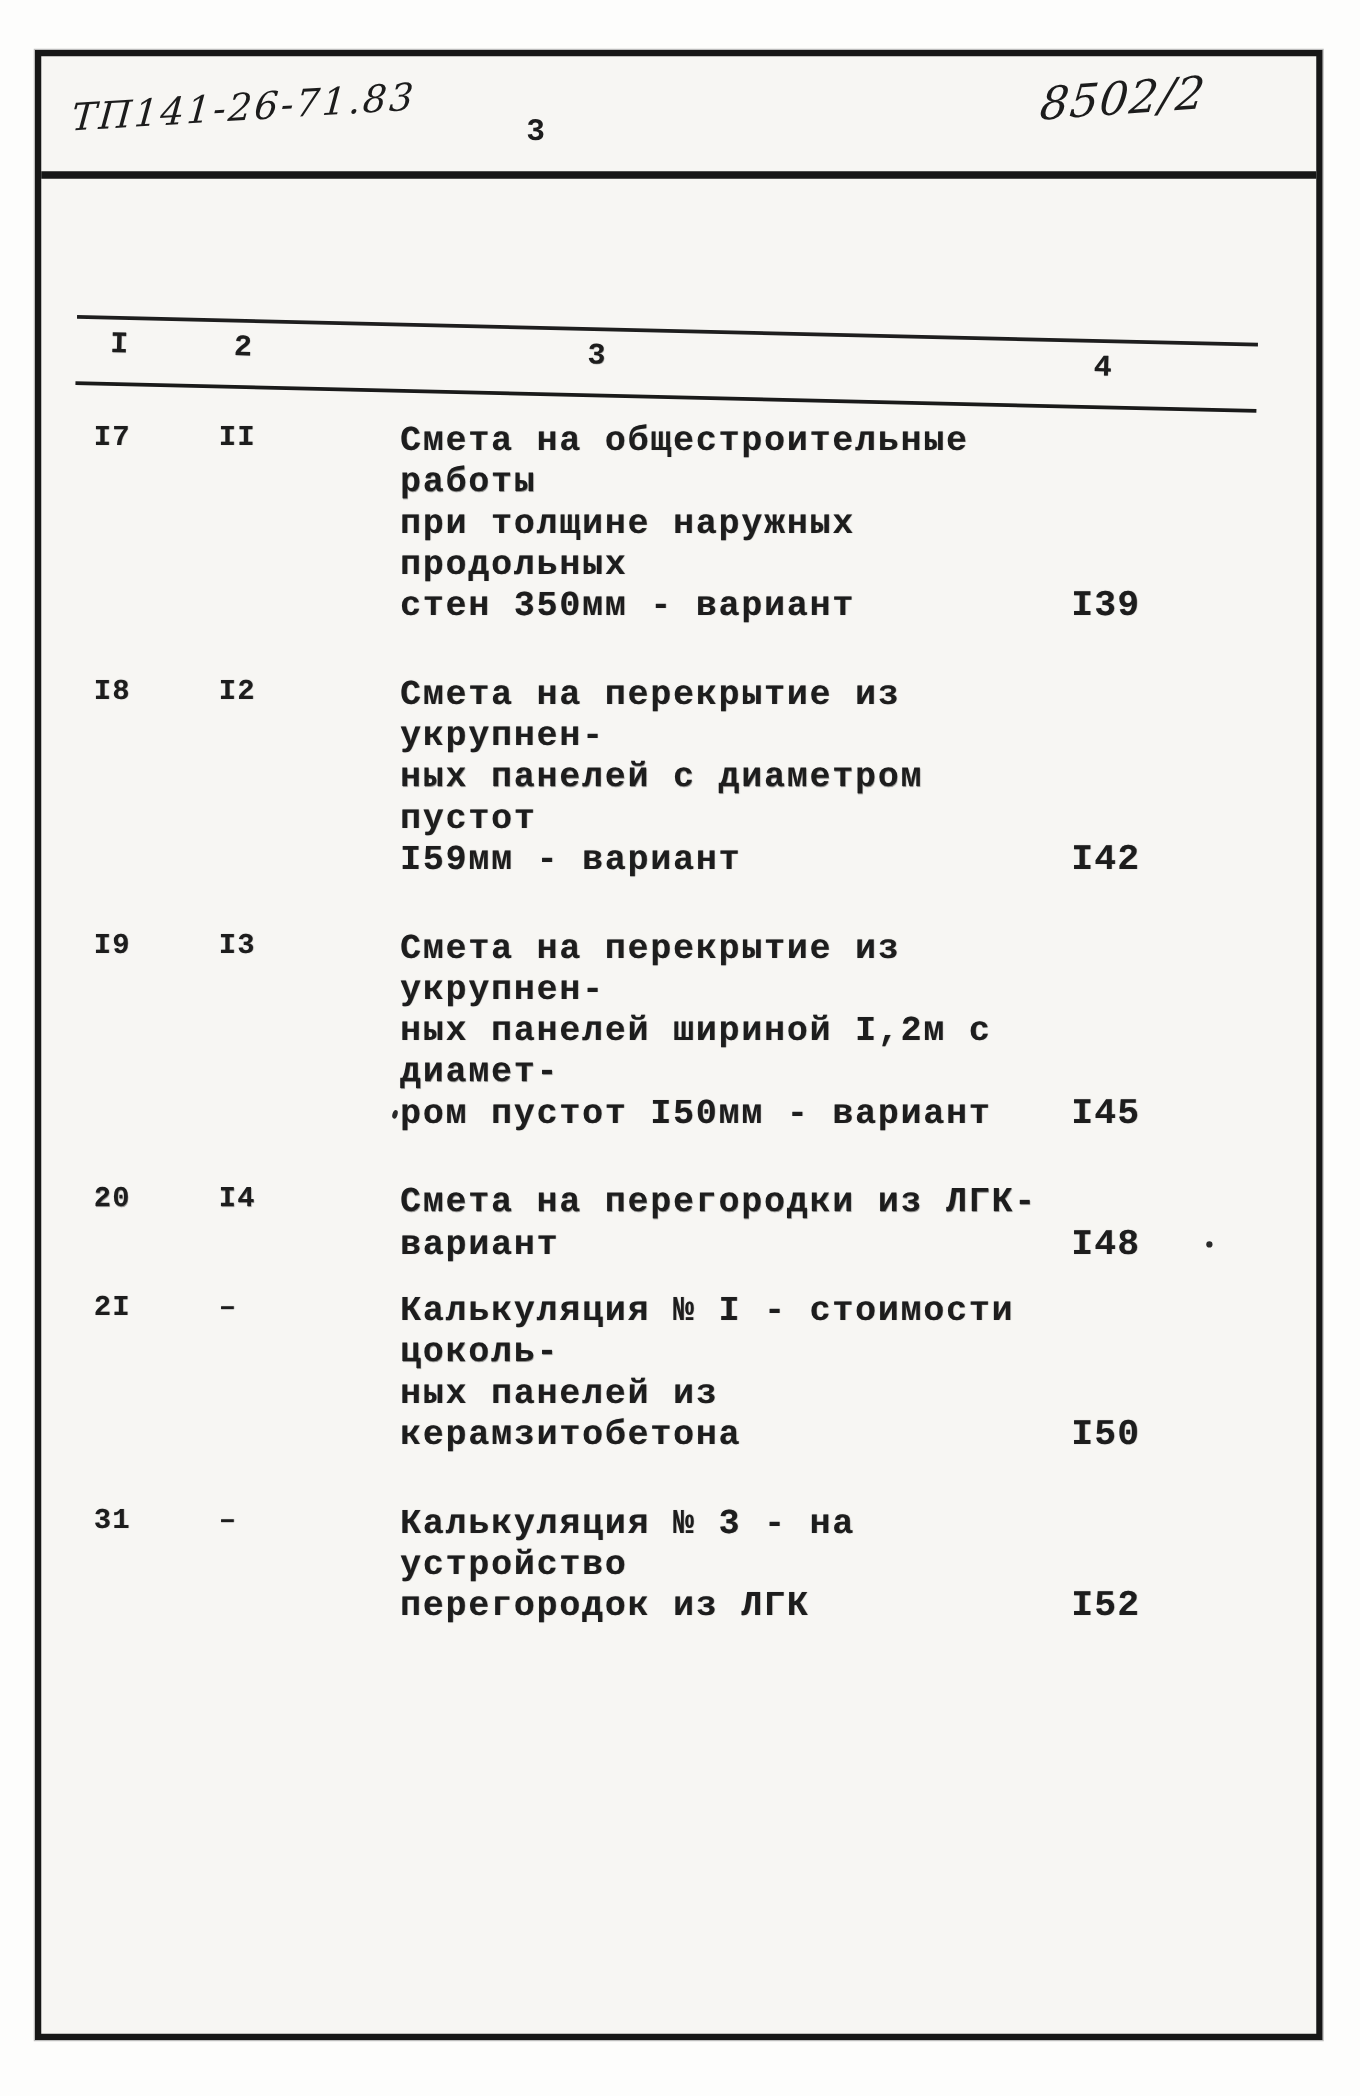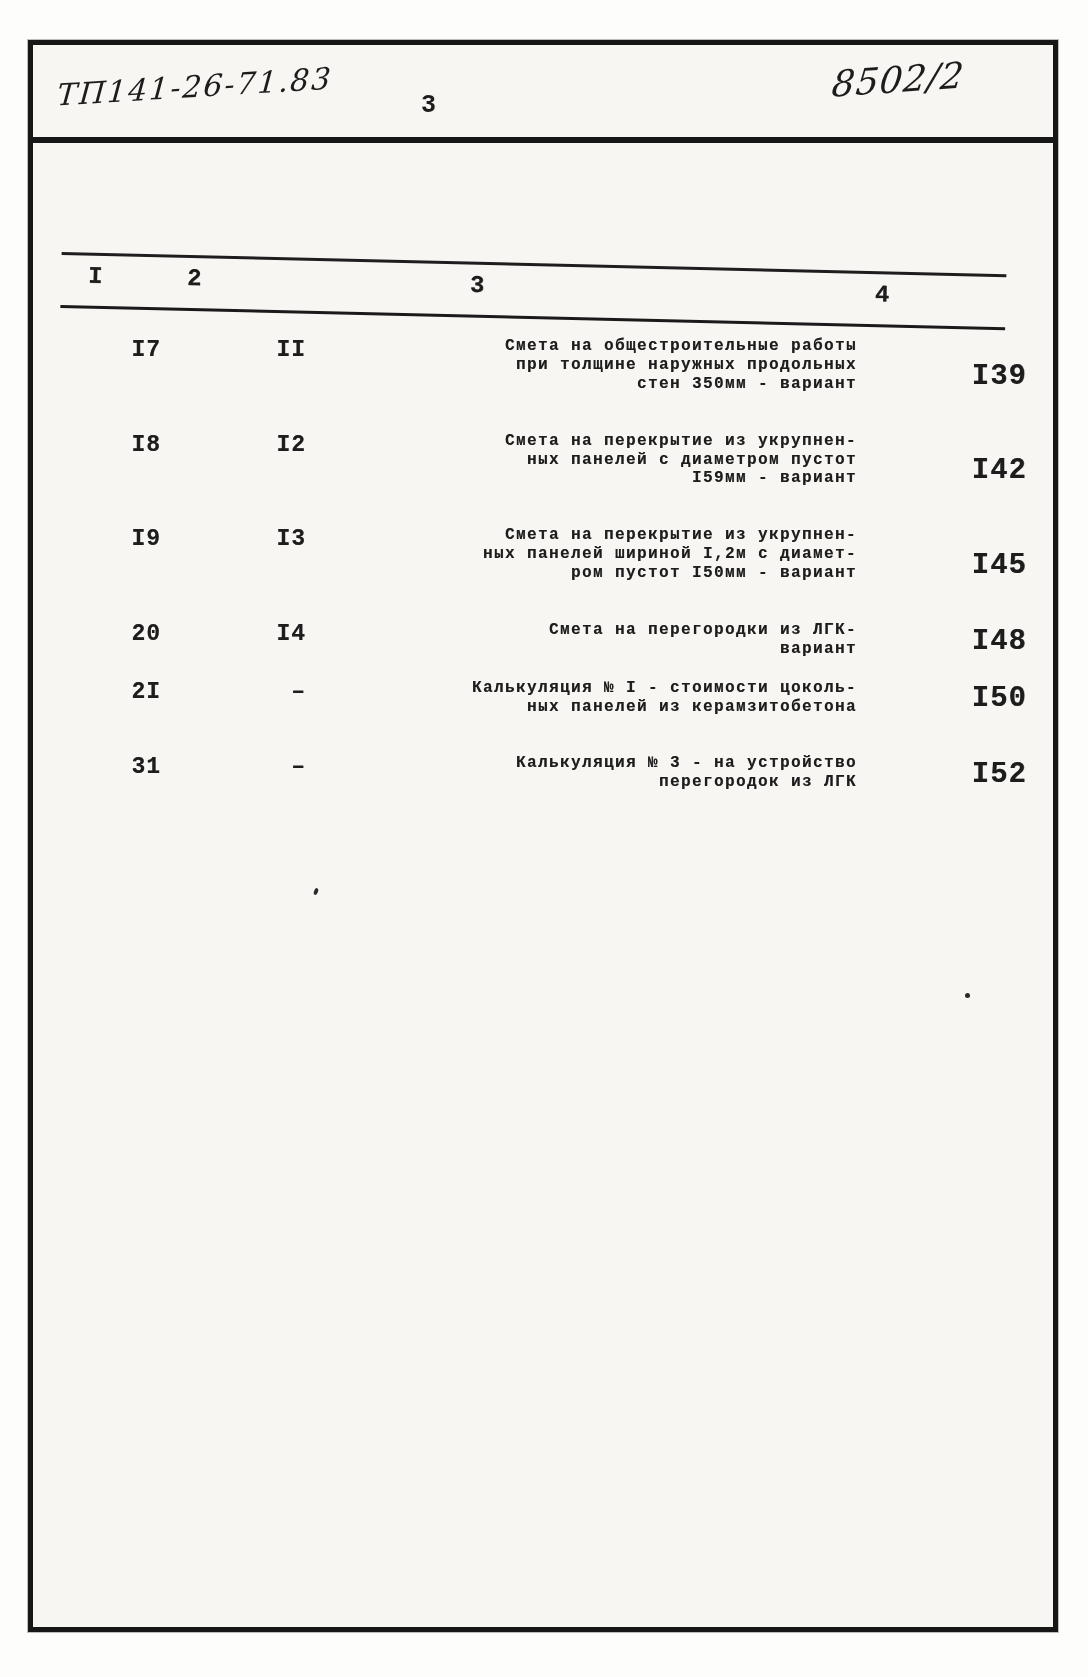--- a/index.html
+++ b/index.html
@@ -56,32 +56,31 @@
   .colnum.c3{left:409px;}
   .colnum.c4{left:814px;}
   
   .tbl-body{
     position:absolute;top:292px;left:28px;width:966px;
   }
   .row{
     display:grid;
     grid-template-columns:100px 145px 551px 170px;
     margin-bottom:38px;
-    text-align:right;
   }
   .row.gap-lg{margin-bottom:20px;}
   .cell{
     color:#1d1d1d;font-weight:700;
     text-shadow:.3px .3px .6px rgba(25,25,25,.5);
   }
   .c-num,.c-ref{
     font-size:23px;padding-left:14px;letter-spacing:1px;
   }
   .c-title{
-    font-size:16px;line-height:1.18;letter-spacing:1.4px;
+    font-size:28px;line-height:1.18;letter-spacing:1.4px;
     white-space:pre-line;padding-left:14px;
   }
   .c-page{
     font-size:29px;letter-spacing:1px;align-self:end;padding-bottom:1px;
   }
   
   .speck{
     position:absolute;background:#2a2a2a;border-radius:50%;
   }
   .speck.s1{left:281px;top:843px;width:4px;height:7px;transform:rotate(18deg);}

